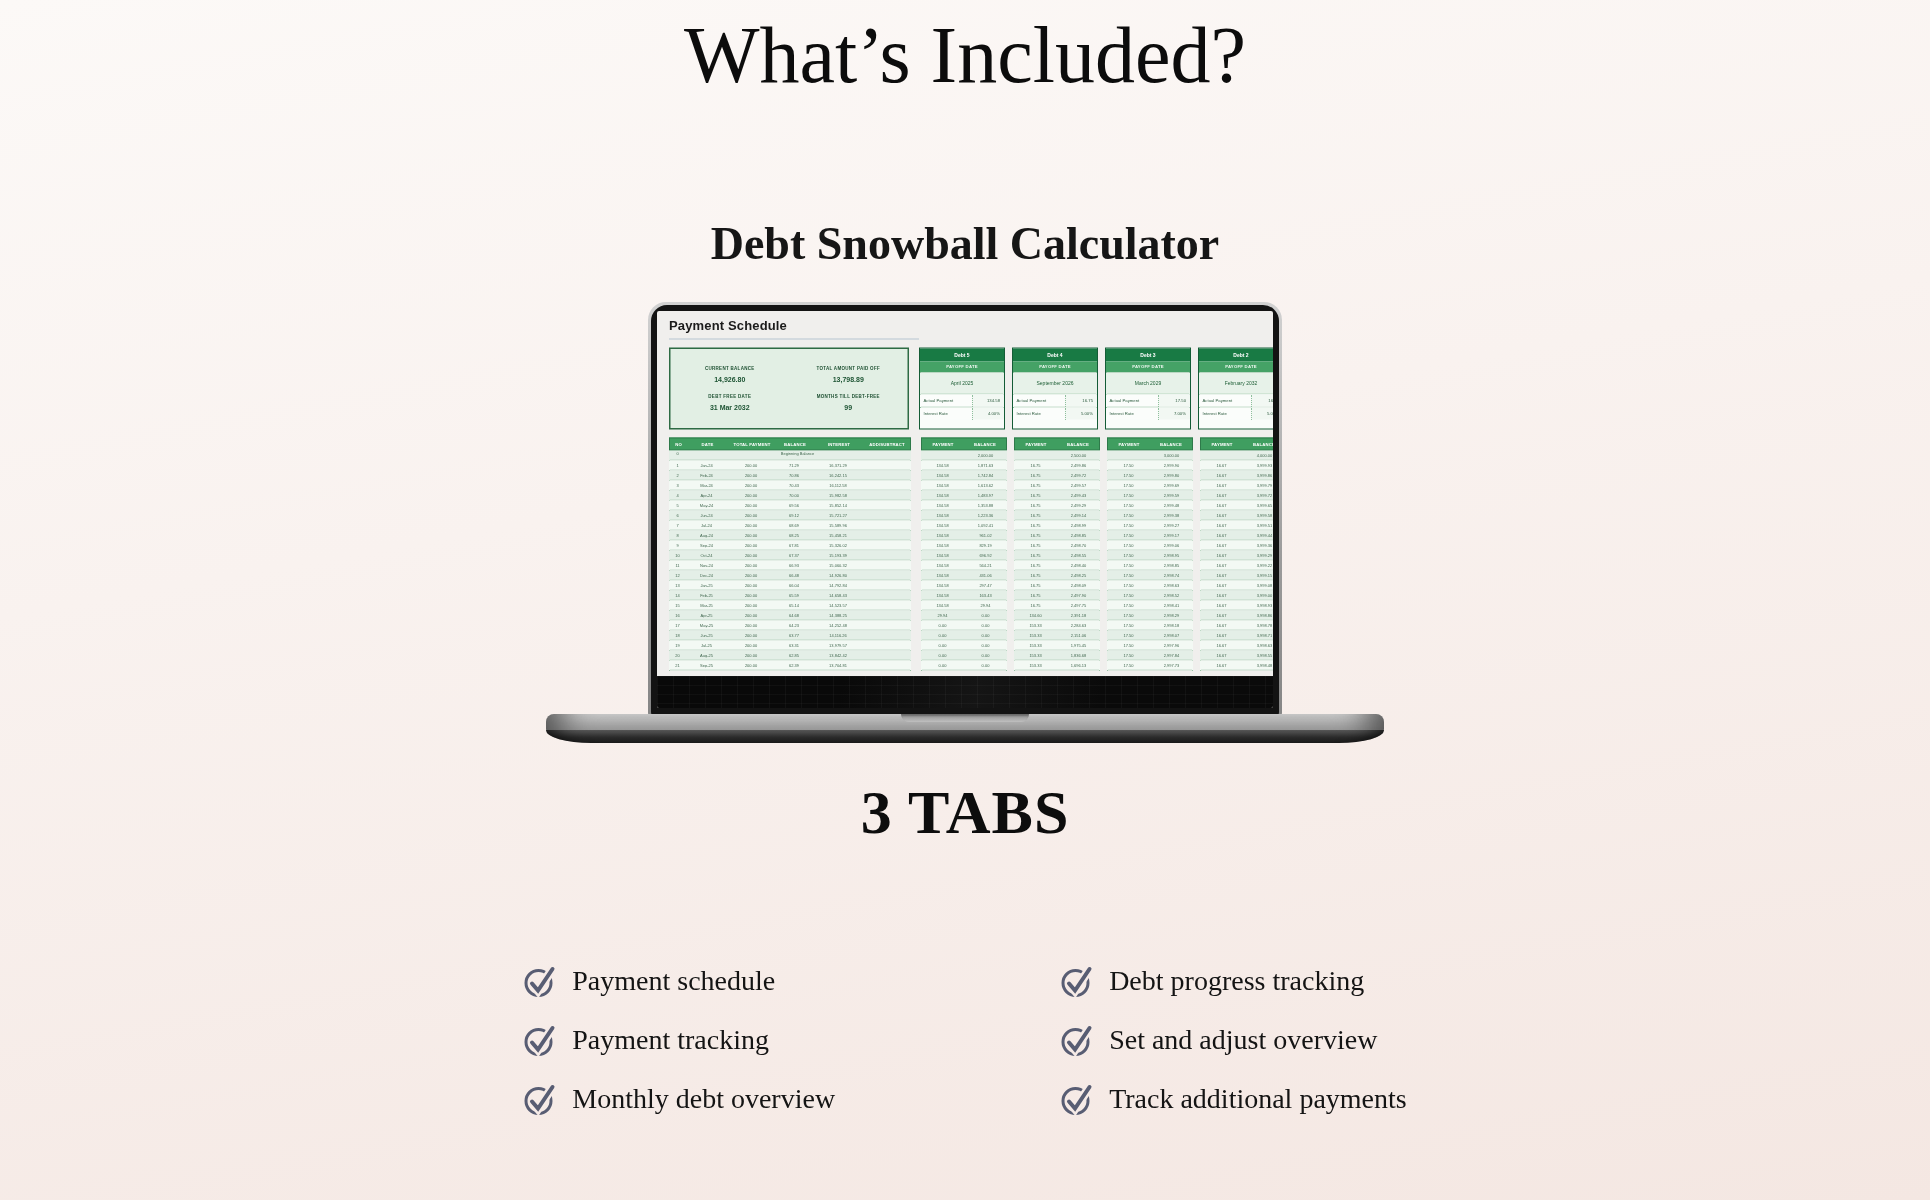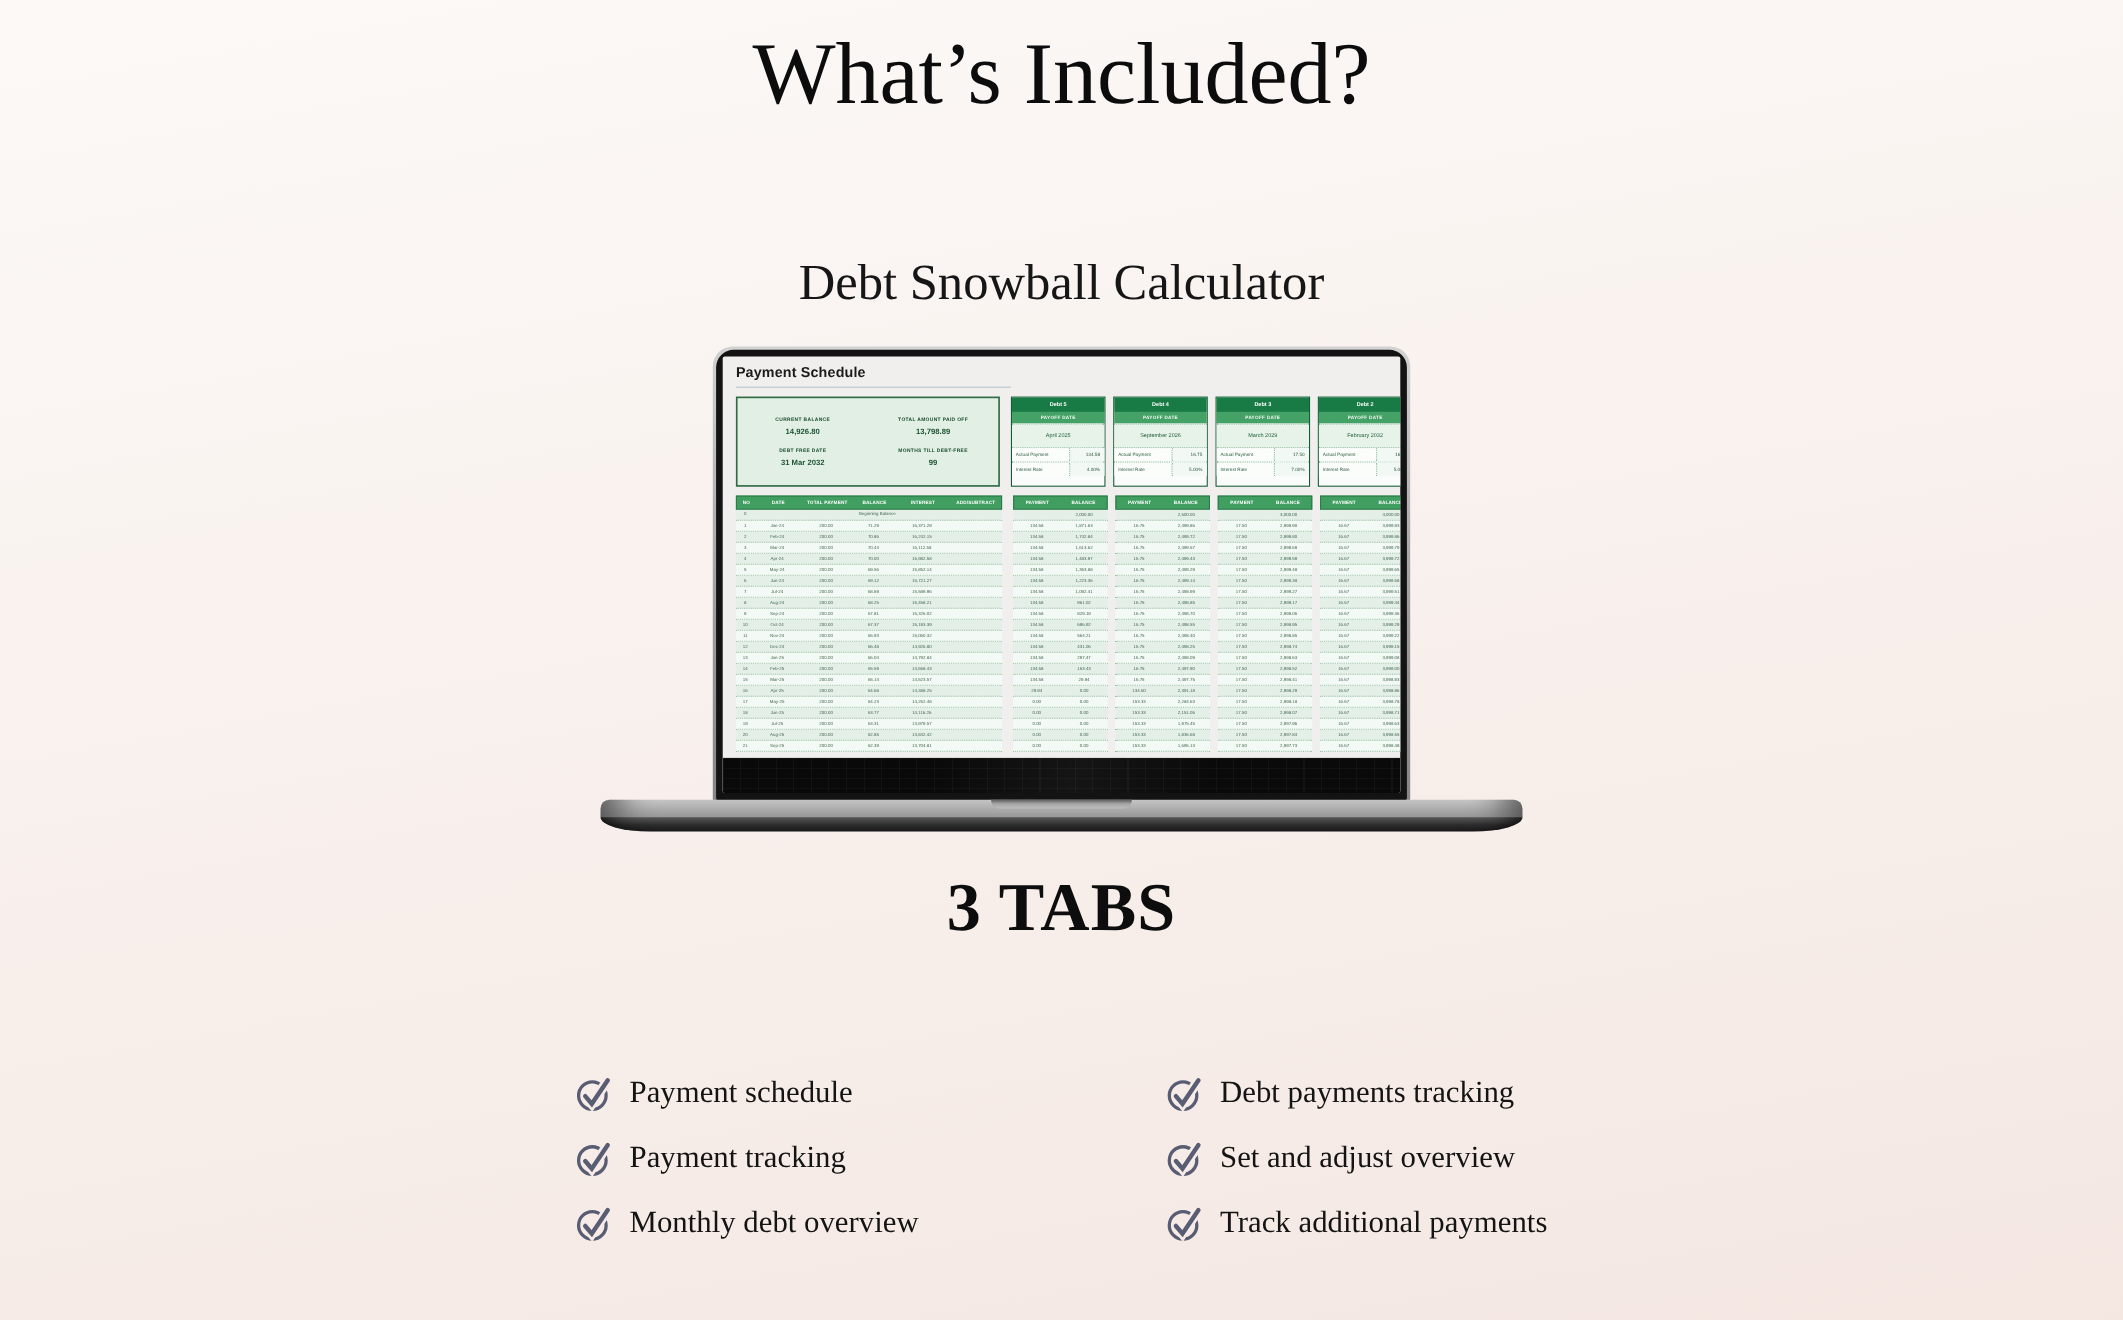--- a/index.html
+++ b/index.html
@@ -2,22 +2,22 @@
 <html><head>
 <meta charset="utf-8">
 <style>
   html,body{margin:0;padding:0;}
   body{
     width:1930px;height:1200px;overflow:hidden;
     background:linear-gradient(170deg,#fcf9f7 0%,#f9f2ef 40%,#f4e7e2 100%);
     font-family:"Liberation Serif",serif;color:#111;
   }
   .page{width:100%;height:100%;display:flex;flex-direction:column;align-items:center;}
-  .title{font-size:80px;font-weight:400;margin-top:20px;line-height:1.2;color:#0c0c0c;}
-  .subtitle{font-size:46px;font-weight:400;margin-top:116px;line-height:1.1;color:#161616;}
+  .title{font-size:80px;font-weight:400;margin-top:7px;line-height:1.2;color:#0c0c0c;}
+  .subtitle{font-size:46px;font-weight:700;margin-top:116px;line-height:1.1;color:#161616;}
 
   
   .laptop{margin-top:32px;display:flex;flex-direction:column;align-items:center;}
   .screen-outer{padding:3px;border-radius:18px 18px 6px 6px;
     background:linear-gradient(180deg,#d2d2d2,#9c9c9c 60%,#858585);}
   .screen-bezel{padding:6px 6px 8px;background:#131313;border-radius:16px 16px 4px 4px;}
   .screen-content{width:616px;height:397px;background:#f0efed;overflow:hidden;position:relative;border-radius:2px;}
   .screen-black{position:absolute;left:0;right:0;bottom:0;height:32px;
     background:
       repeating-linear-gradient(90deg,rgba(255,255,255,0.035) 0 1px,transparent 1px 16px),
@@ -770,21 +770,21 @@
           <span>Monthly debt overview</span>
         </div>
       </div>
     <div class="feat-col" id="feat-right">
         <div class="feat">
           <svg viewBox="0 0 36 36" class="check-svg">
             <circle cx="15.5" cy="20" r="12.5" fill="none" stroke="#585d73" stroke-width="3"></circle>
             <path d="M9 20.5 L15 27.5 L29.5 6" fill="none" stroke="#f6ebe7" stroke-width="9"></path>
             <path d="M9 20.5 L15 27.5 L29.5 6" fill="none" stroke="#585d73" stroke-width="4" stroke-linecap="round"></path>
           </svg>
-          <span>Debt payments tracking</span>
+          <span>Debt progress tracking</span>
         </div>
         <div class="feat">
           <svg viewBox="0 0 36 36" class="check-svg">
             <circle cx="15.5" cy="20" r="12.5" fill="none" stroke="#585d73" stroke-width="3"></circle>
             <path d="M9 20.5 L15 27.5 L29.5 6" fill="none" stroke="#f6ebe7" stroke-width="9"></path>
             <path d="M9 20.5 L15 27.5 L29.5 6" fill="none" stroke="#585d73" stroke-width="4" stroke-linecap="round"></path>
           </svg>
           <span>Set and adjust overview</span>
         </div>
         <div class="feat">

